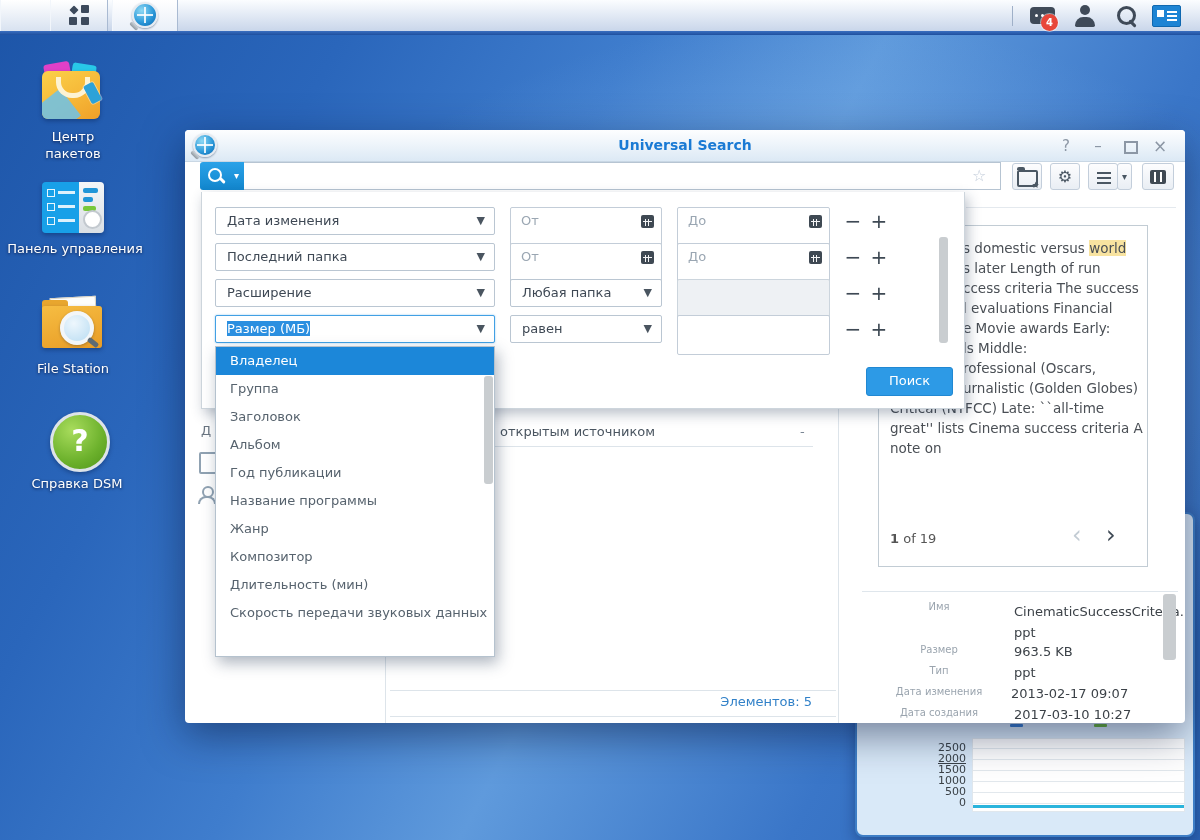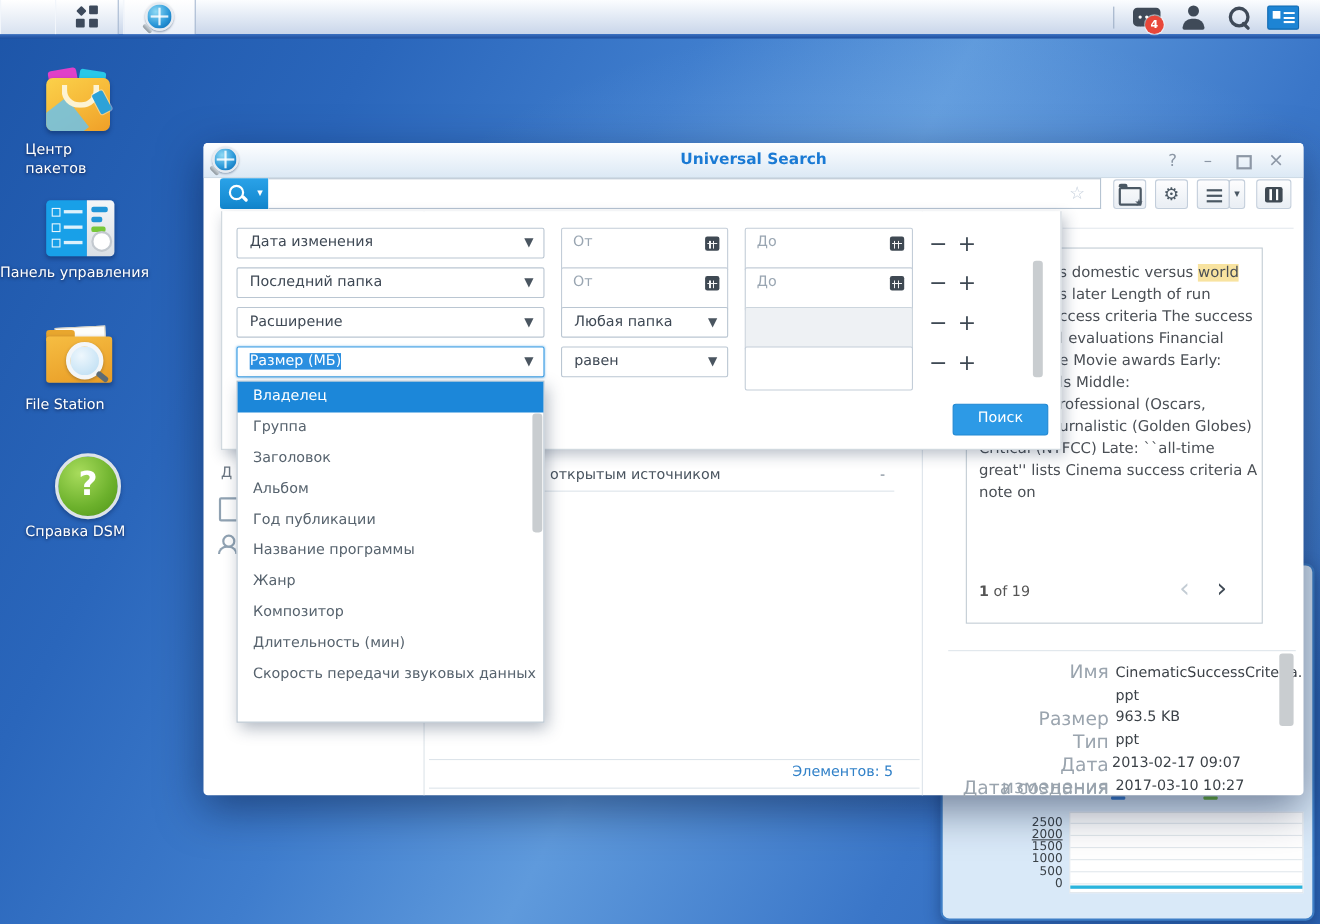--- a/index.html
+++ b/index.html
@@ -37,21 +37,21 @@
   .mag-icon{position:relative;width:24px;height:22px;}
   .mag-icon::before{content:"";position:absolute;left:2px;top:1px;width:13px;height:13px;border:3px solid #3f4a58;border-radius:50%;}
   .mag-icon::after{content:"";position:absolute;right:2px;bottom:2px;width:9px;height:3px;background:#3f4a58;border-radius:2px;transform:rotate(45deg);}
   .card-icon{position:relative;width:27px;height:20px;background:#1d84d4;border:1px solid #0f68b0;border-radius:2px;}
   .card-icon::before{content:"";position:absolute;left:4px;top:4px;width:7px;height:7px;background:#fff;}
   .card-icon::after{content:"";position:absolute;left:14px;right:3px;top:5px;height:10px;
     background:linear-gradient(#fff 2px,transparent 2px,transparent 4px,#fff 4px,#fff 6px,transparent 6px,transparent 8px,#fff 8px);}
   .tb-sep{top:6px;width:1px;height:20px;background:#9fb0c8;}
 
   
-  .dicon-label{color:#fff;font-size:13px;text-align:left;text-shadow:0 1px 3px rgba(0,10,40,.75);line-height:17px;}
+  .dicon-label{color:#fff;font-size:13px;text-align:center;text-shadow:0 1px 3px rgba(0,10,40,.75);line-height:17px;}
   .bag{position:relative;width:58px;height:58px;}
   .bag .flapL{position:absolute;left:2px;top:0;width:26px;height:13px;background:#e040c8;border-radius:3px;transform:rotate(-10deg);}
   .bag .flapR{position:absolute;right:4px;top:1px;width:24px;height:13px;background:#28c8e8;border-radius:3px;transform:rotate(9deg);}
   .bag .body{position:absolute;left:0;top:8px;width:58px;height:48px;border-radius:6px;overflow:hidden;
     background:linear-gradient(150deg,#fbd14a 0%,#f6b838 55%,#ef9f28 100%);box-shadow:0 2px 4px rgba(0,20,60,.35);}
   .bag .stripe{position:absolute;left:-18px;bottom:-16px;width:52px;height:34px;background:#6cc2ea;transform:rotate(-38deg);opacity:.85;}
   .bag .handle{position:absolute;left:14px;top:14px;width:24px;height:16px;border:5px solid #fdf3d2;border-top:none;border-radius:0 0 16px 16px;}
   .bag .tag{position:absolute;right:2px;top:20px;width:11px;height:20px;background:#2da2d8;border-radius:2px;transform:rotate(-28deg);box-shadow:0 0 0 1px rgba(255,255,255,.4);}
   .cpanel{position:relative;width:62px;height:51px;box-shadow:0 2px 4px rgba(0,20,60,.35);border-radius:4px;}
   .cpanel .left{position:absolute;left:0;top:0;width:37px;height:51px;background:#18a0e8;border-radius:4px 0 0 4px;}
@@ -117,21 +117,21 @@
   .frag-person::after{content:"";position:absolute;left:0;bottom:0;width:14px;height:6px;border:2px solid #90a2b2;border-bottom:none;border-radius:8px 8px 0 0;}
   .result-title{color:#4a5560;font-size:13px;}
   .status-text{color:#3181c8;font-size:13px;text-align:right;}
 
   
   .pv-card{left:878px;top:225px;width:270px;height:342px;background:#fff;border:1px solid #c2ccd4;box-sizing:border-box;}
   .pv-line{position:absolute;font-size:13.5px;color:#4a4f55;white-space:nowrap;}
   .hl{background:#f8e3a0;}
   .pg-num{font-size:13px;color:#555;}
   .chev{position:absolute;font-size:24px;line-height:22px;}
-  .det-label{position:absolute;width:138px;text-align:right;color:#9aa4ae;font-size:17px;}
+  .det-label{position:absolute;width:138px;text-align:center;color:#9aa4ae;font-size:10px;}
   .det-value{position:absolute;color:#3c4248;font-size:13px;}
   .sbar{background:#c9cdd0;border-radius:3px;}
 
   
   .fpanel{left:201px;top:192px;width:764px;height:217px;background:#fff;border:1px solid #cdd5dc;border-top:none;box-sizing:border-box;box-shadow:3px 5px 12px rgba(30,50,80,.3);}
   .fselect{position:absolute;height:28px;background:#fff;border:1px solid #bac6d2;border-radius:2px;box-sizing:border-box;font-size:13px;color:#3e4854;line-height:26px;padding-left:11px;}
   .fselect .caret{position:absolute;right:9px;top:0;color:#4a5560;font-size:11px;}
   .fselect.focused{border-color:#42a0e4;box-shadow:0 0 2px rgba(66,160,228,.6);}
   .sel-text{background:#2b8fe0;color:#fff;}
   .finput{position:absolute;height:40px;background:#fff;border:1px solid #c3cdd8;border-radius:2px;box-sizing:border-box;font-size:13px;color:#9aa6b2;line-height:26px;padding-left:10px;}

